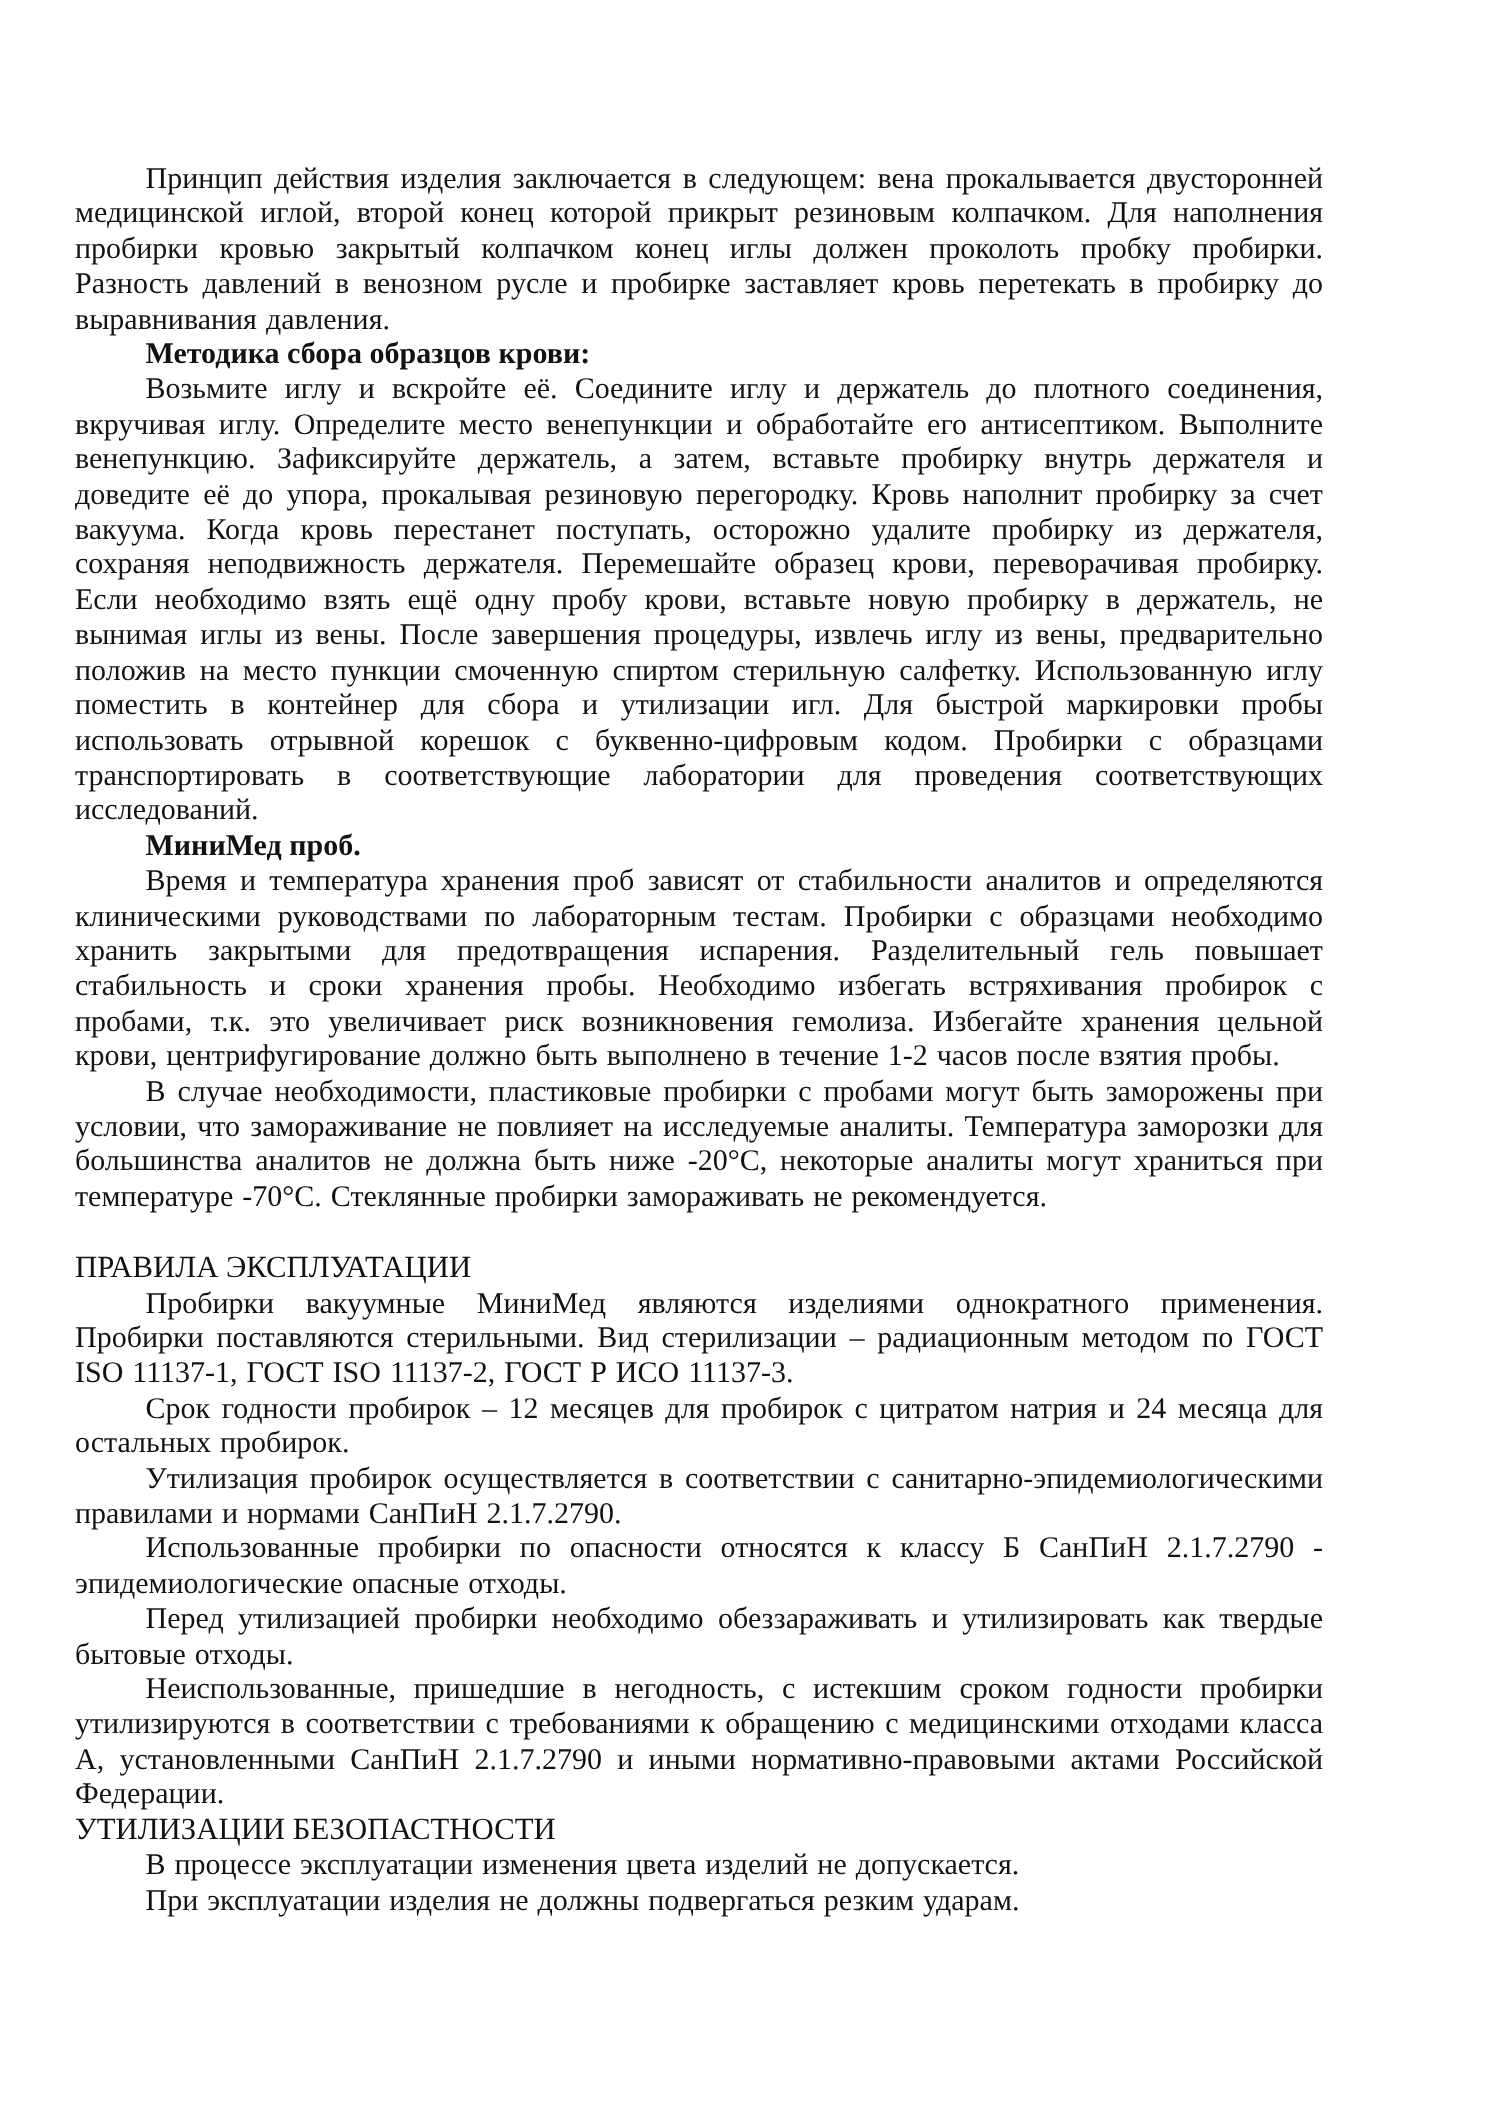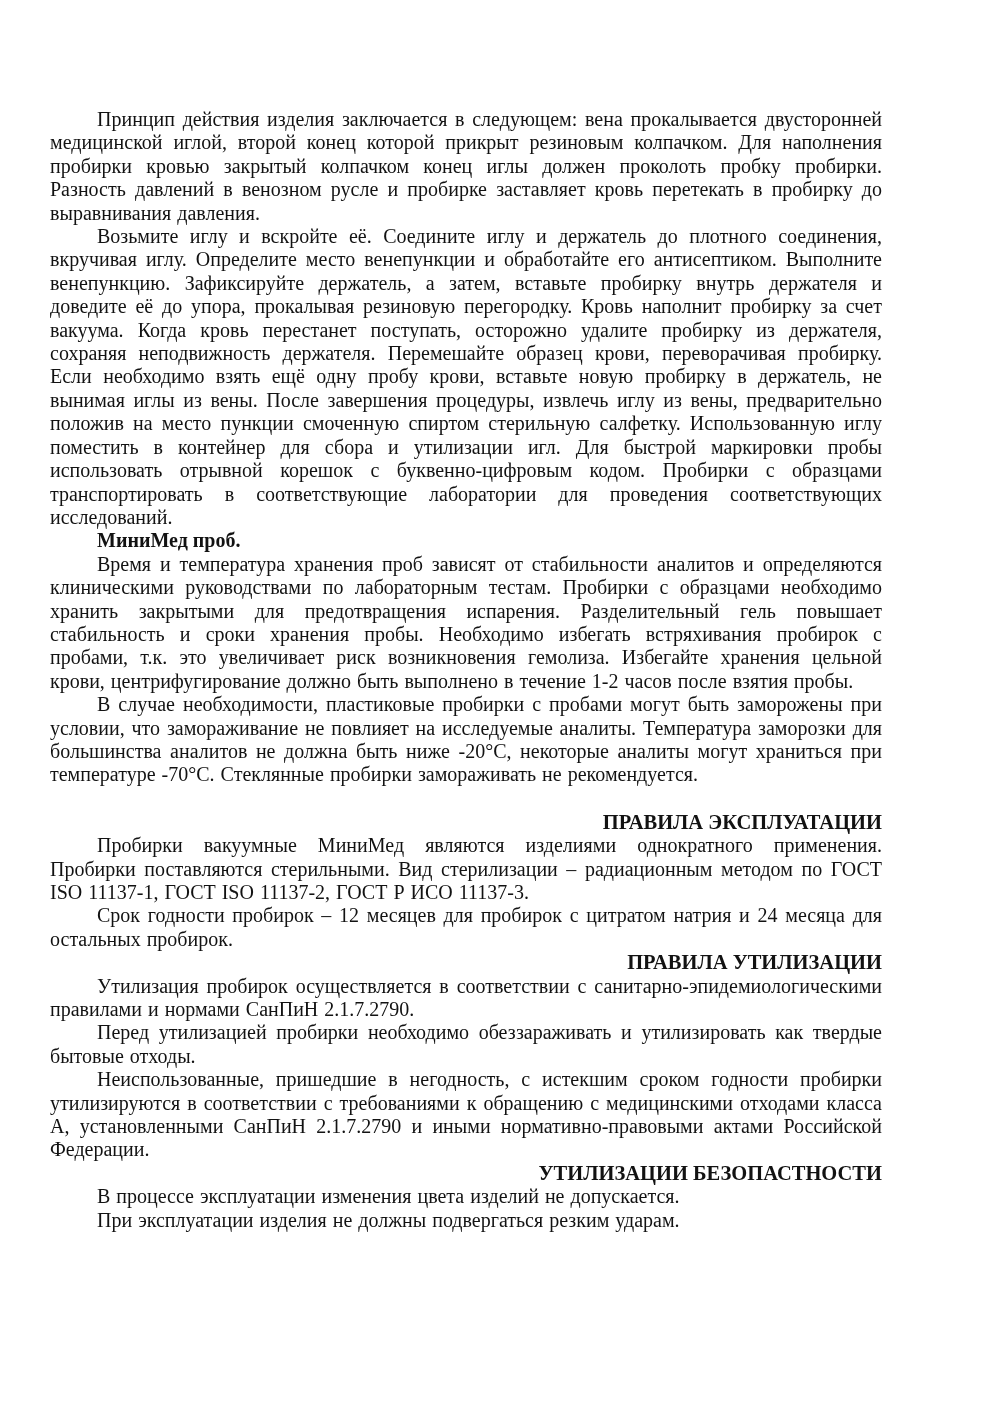--- a/index.html
+++ b/index.html
@@ -35,40 +35,41 @@
     font-size: 20px;
     line-height: 23.4px;
     font-weight: bold;
     text-align: left;
     text-indent: 47px;
   }
   .section-heading {
     margin: 0;
     font-size: 20.5px;
     line-height: 23.4px;
-    font-weight: bold;
-    text-align: right;
+    font-weight: normal;
+    text-align: left;
     text-indent: 0;
   }
   .gap-above {
     margin-top: 24px;
   }
 </style>
 </head>
 <body>
 
 <main class="doc-page">
   <p class="para">Принцип действия изделия заключается в следующем: вена прокалывается двусторонней медицинской иглой, второй конец которой прикрыт резиновым колпачком. Для наполнения пробирки кровью закрытый колпачком конец иглы должен проколоть пробку пробирки. Разность давлений в венозном русле и пробирке заставляет кровь перетекать в пробирку до выравнивания давления.</p>
+  <p class="run-in-heading">Методика сбора образцов крови:</p>
   <p class="para">Возьмите иглу и вскройте её. Соедините иглу и держатель до плотного соединения, вкручивая иглу. Определите место венепункции и обработайте его антисептиком. Выполните венепункцию. Зафиксируйте держатель, а затем, вставьте пробирку внутрь держателя и доведите её до упора, прокалывая резиновую перегородку. Кровь наполнит пробирку за счет вакуума. Когда кровь перестанет поступать, осторожно удалите пробирку из держателя, сохраняя неподвижность держателя. Перемешайте образец крови, переворачивая пробирку. Если необходимо взять ещё одну пробу крови, вставьте новую пробирку в держатель, не вынимая иглы из вены. После завершения процедуры, извлечь иглу из вены, предварительно положив на место пункции смоченную спиртом стерильную салфетку. Использованную иглу поместить в контейнер для сбора и утилизации игл. Для быстрой маркировки пробы использовать отрывной корешок с буквенно-цифровым кодом. Пробирки с образцами транспортировать в соответствующие лаборатории для проведения соответствующих исследований.</p>
   <p class="run-in-heading">МиниМед проб.</p>
   <p class="para">Время и температура хранения проб зависят от стабильности аналитов и определяются клиническими руководствами по лабораторным тестам. Пробирки с образцами необходимо хранить закрытыми для предотвращения испарения. Разделительный гель повышает стабильность и сроки хранения пробы. Необходимо избегать встряхивания пробирок с пробами, т.к. это увеличивает риск возникновения гемолиза. Избегайте хранения цельной крови, центрифугирование должно быть выполнено в течение 1-2 часов после взятия пробы.</p>
   <p class="para">В случае необходимости, пластиковые пробирки с пробами могут быть заморожены при условии, что замораживание не повлияет на исследуемые аналиты. Температура заморозки для большинства аналитов не должна быть ниже -20°С, некоторые аналиты могут храниться при температуре -70°С. Стеклянные пробирки замораживать не рекомендуется.</p>
   <h2 class="section-heading gap-above">ПРАВИЛА ЭКСПЛУАТАЦИИ</h2>
   <p class="para">Пробирки вакуумные МиниМед являются изделиями однократного применения. Пробирки поставляются стерильными. Вид стерилизации – радиационным методом по ГОСТ ISO 11137-1, ГОСТ ISO 11137-2, ГОСТ Р ИСО 11137-3.</p>
   <p class="para">Срок годности пробирок – 12 месяцев для пробирок с цитратом натрия и 24 месяца для остальных пробирок.</p>
-  <h2 class="section-heading">ПРАВИЛА УТИЛИЗАЦИИ</h2>
   <p class="para">Утилизация пробирок осуществляется в соответствии с санитарно-эпидемиологическими правилами и нормами СанПиН 2.1.7.2790.</p>
+  <p class="para">Использованные пробирки по опасности относятся к классу Б СанПиН 2.1.7.2790 - эпидемиологические опасные отходы.</p>
   <p class="para">Перед утилизацией пробирки необходимо обеззараживать и утилизировать как твердые бытовые отходы.</p>
   <p class="para">Неиспользованные, пришедшие в негодность, с истекшим сроком годности пробирки утилизируются в соответствии с требованиями к обращению с медицинскими отходами класса А, установленными СанПиН 2.1.7.2790 и иными нормативно-правовыми актами Российской Федерации.</p>
   <h2 class="section-heading">УТИЛИЗАЦИИ БЕЗОПАСТНОСТИ</h2>
   <p class="para">В процессе эксплуатации изменения цвета изделий не допускается.</p>
   <p class="para">При эксплуатации изделия не должны подвергаться резким ударам.</p>
 </main>
 
 </body></html>

